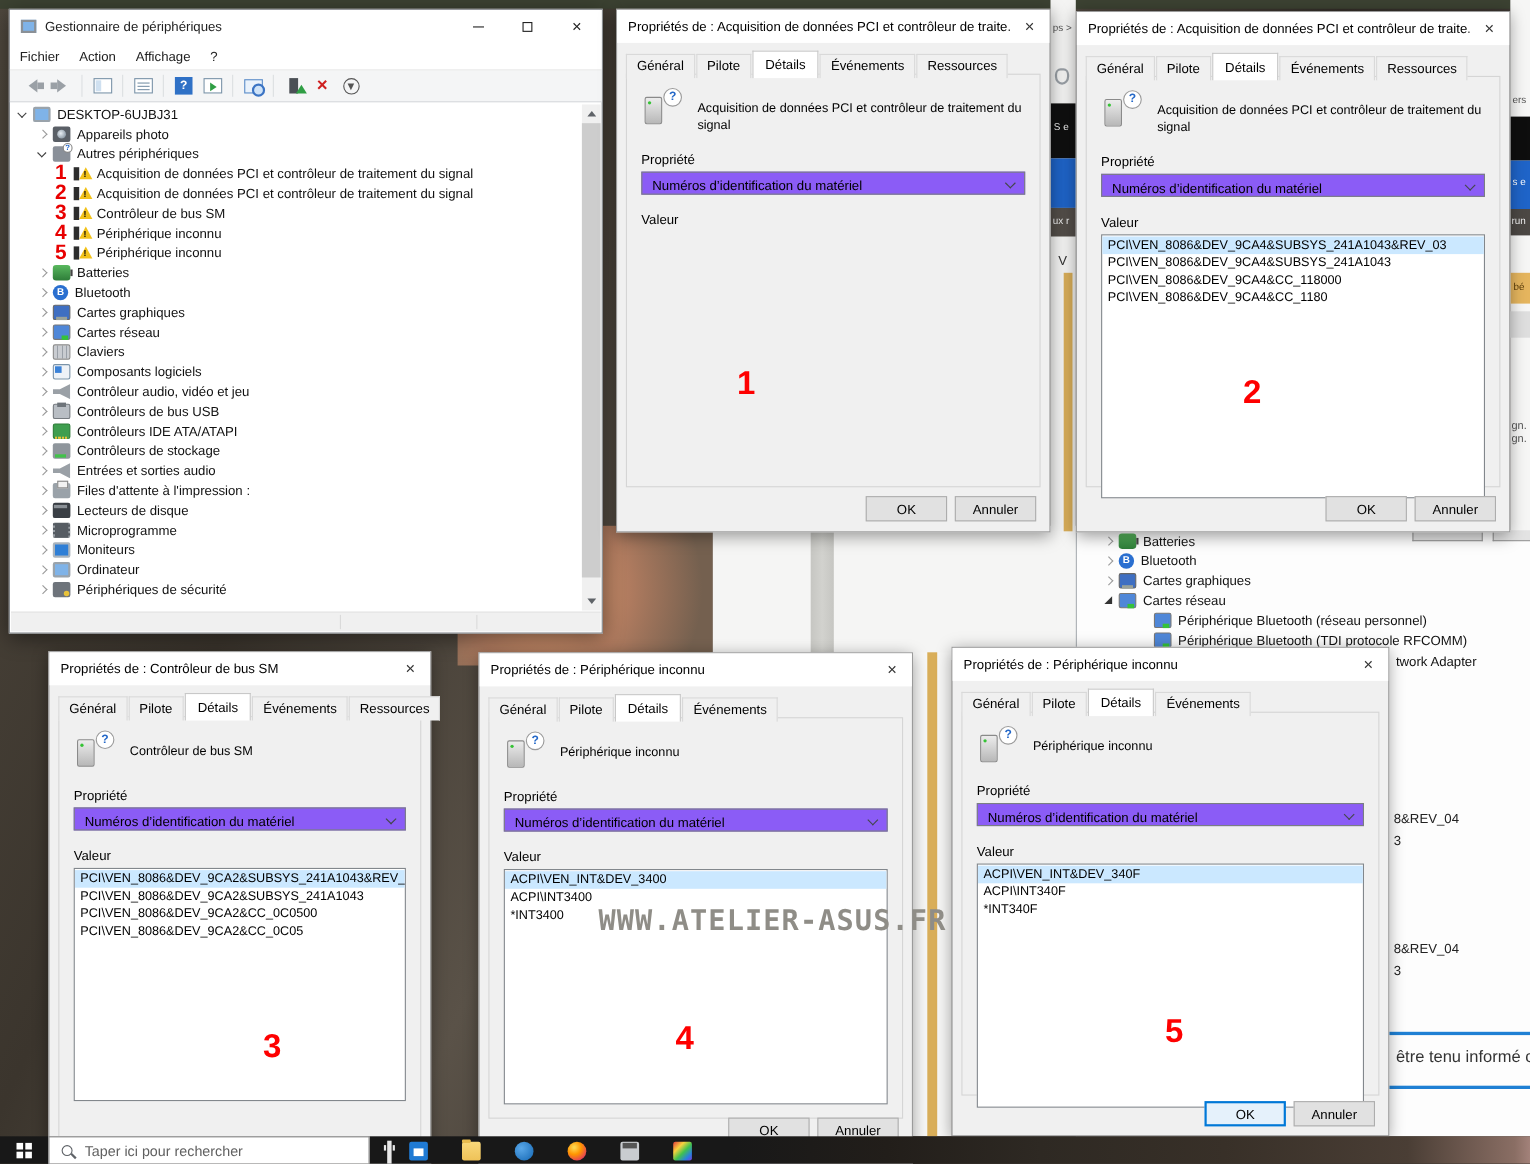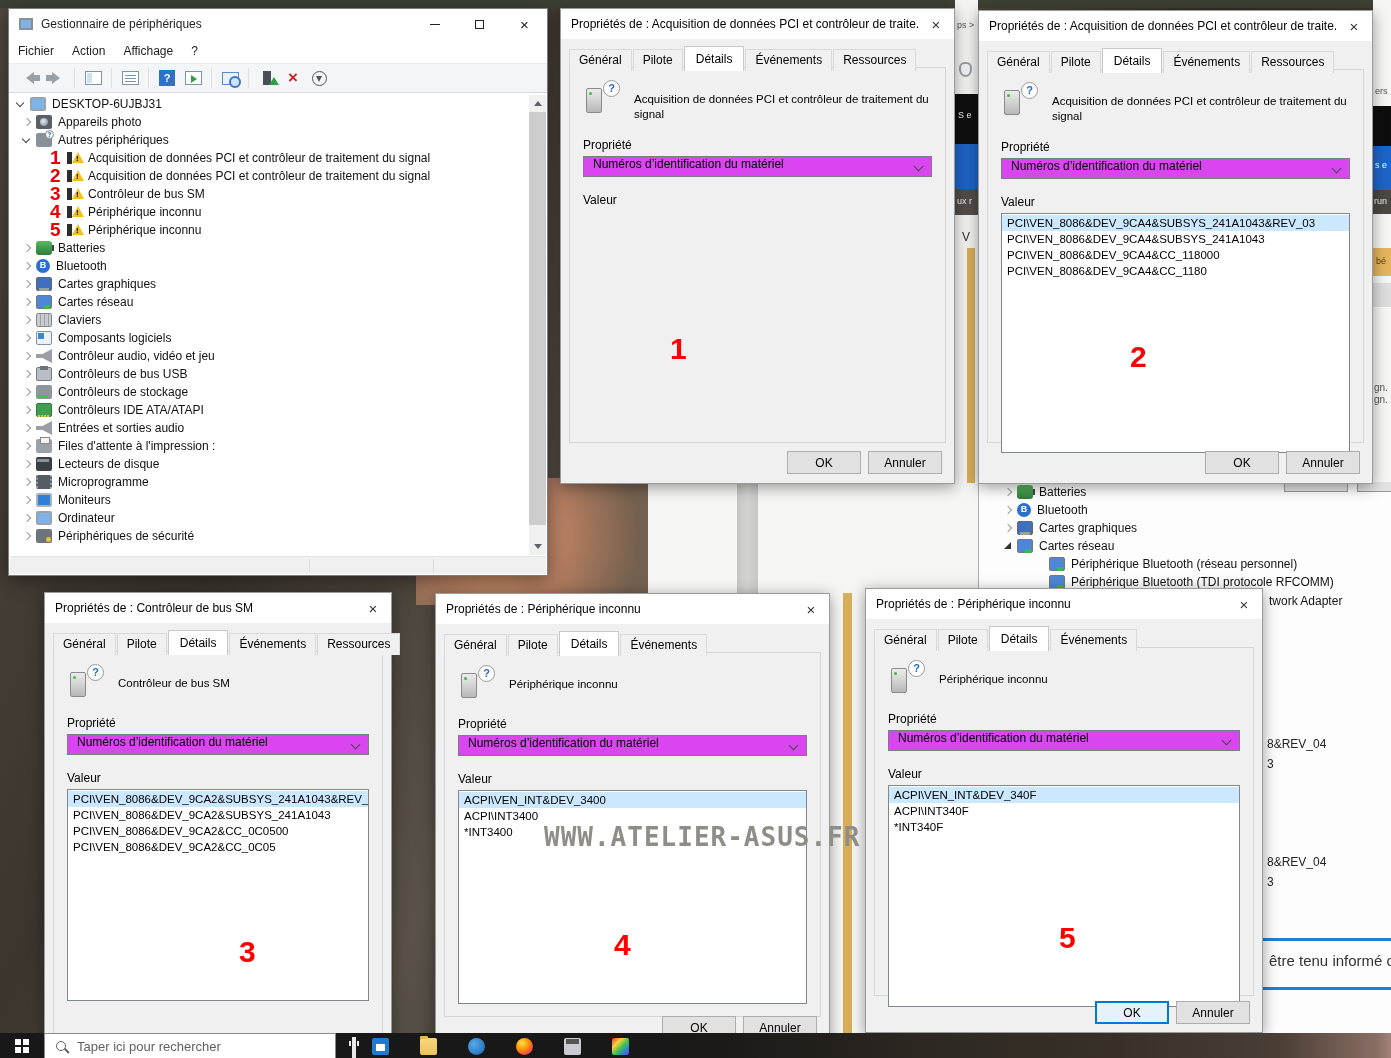--- a/index.html
+++ b/index.html
@@ -52,21 +52,21 @@
   #bg-tree .lvl1{padding-left:68px;}
   .bg-partial{position:absolute;left:290px;top:112px;font-size:12px;color:#111;}
   .wpf{position:absolute;left:288px;font-size:12px;color:#222;}
   .wpf1{top:255px;} .wpf2{top:275px;} .wpf3{top:373px;} .wpf4{top:393px;}
   .blue-line{position:absolute;left:268px;right:0;height:3px;background:#1f80d4;}
   .blue-line1{top:456px;} .blue-line2{top:505px;}
   .notice{position:absolute;left:290px;top:470px;font-size:15px;color:#333;white-space:nowrap;}
 
   
   .trow{height:18px;display:flex;align-items:center;position:relative;white-space:nowrap;font-size:12px;color:#111;}
-  .trow.lvl0{padding-left:4px;} .trow.lvl1{padding-left:10px;} .trow.lvl2{padding-left:40px;}
+  .trow.lvl0{padding-left:4px;} .trow.lvl1{padding-left:22px;} .trow.lvl2{padding-left:40px;}
   .chev{width:14px;height:14px;display:inline-block;position:relative;flex:none;}
   .chev.collapsed::before{content:"";position:absolute;left:4px;top:4px;width:5px;height:5px;
     border-top:1.5px solid #9a9a9a;border-right:1.5px solid #9a9a9a;transform:rotate(45deg);}
   .chev.expanded::before{content:"";position:absolute;left:3px;top:3px;width:5px;height:5px;
     border-top:1.5px solid #404040;border-right:1.5px solid #404040;transform:rotate(135deg);}
   .chev.expanded-filled::before{content:"";position:absolute;left:3px;top:3px;width:0;height:0;
     border-bottom:7px solid #333;border-left:7px solid transparent;}
   .chev.none{visibility:hidden;}
   .tlabel{margin-left:2px;}
   .t-annot{position:absolute;left:40px;top:-2px;color:#e80000;font-weight:bold;font-size:19px;z-index:3;}
@@ -164,21 +164,21 @@
   .tab.active{background:#fff;padding:5px 11px 5px;position:relative;z-index:2;border-color:#c8c8c8;}
   .dlg-body{position:absolute;left:8px;right:8px;top:58px;border:1px solid #d5d5d5;background:#f0f0f0;}
   .dev-head{display:flex;padding:14px 12px 6px 14px;gap:14px;}
   .dev-icon{width:36px;height:34px;position:relative;flex:none;}
   .dev-icon .tower{position:absolute;left:2px;top:6px;width:16px;height:25px;background:linear-gradient(180deg,#ececec,#b8b8b8);border:1px solid #8a8a8a;border-radius:2px;}
   .dev-icon .tower::before{content:"";position:absolute;left:2px;top:3px;width:3px;height:3px;background:#35c335;border-radius:50%;}
   .dev-icon .qmark{position:absolute;right:0;top:-2px;width:17px;height:17px;border-radius:50%;background:#fff;border:1px solid #9a9a9a;color:#2468c8;font-weight:bold;font-size:11px;text-align:center;line-height:15px;}
   .dev-name{font-size:11.5px;padding-top:10px;line-height:1.3;}
   .dlg-lbl{margin:10px 0 4px 13px;font-size:12px;}
   .dlg-lbl.vlbl{margin-top:16px;}
-  .combo{margin:0 13px;height:21px;background:#d946ef;border:1px solid #7a7e82;display:flex;align-items:flex-start;padding:0 9px;position:relative;}
+  .combo{margin:0 13px;height:21px;background:#8b5cf6;border:1px solid #7a7e82;display:flex;align-items:flex-end;padding:0 9px;position:relative;}
   .cmb-chev{position:absolute;right:9px;top:6px;width:7px;height:7px;border-right:1.5px solid #43474b;border-bottom:1.5px solid #43474b;transform:rotate(45deg);}
   .listbox{margin:4px 13px 0;background:#fff;border:1px solid #82878c;overflow:hidden;padding-top:1px;}
   .val{height:16px;line-height:16px;padding-left:5px;font-size:11.5px;white-space:nowrap;}
   .val.sel{background:#cbe8ff;}
   .big-num{position:absolute;color:#fe0000;font-weight:bold;font-size:30px;z-index:5;}
   .dlg-btns{position:absolute;right:12px;bottom:9px;display:flex;gap:7px;}
   .btn{width:74px;height:23px;background:#e1e1e1;border:1px solid #adadad;font-size:12px;font-family:"Liberation Sans",sans-serif;color:#000;}
   .btn.focus{border:2px solid #0078d7;background:#e5f1fb;}
 
   .d1{left:560px;top:8px;width:395px;height:476px;}
@@ -468,27 +468,27 @@
         <span class="ic ic-audio"></span>
         <span class="tlabel">Contrôleur audio, vidéo et jeu</span>
       </div>
       <div class="trow lvl1">
         <span class="chev collapsed"></span>
         <span class="ic ic-usb"></span>
         <span class="tlabel">Contrôleurs de bus USB</span>
       </div>
       <div class="trow lvl1">
         <span class="chev collapsed"></span>
+        <span class="ic ic-ide"></span>
+        <span class="tlabel">Contrôleurs IDE ATA/ATAPI</span>
+      </div>
+      <div class="trow lvl1">
+        <span class="chev collapsed"></span>
         <span class="ic ic-storage"></span>
         <span class="tlabel">Contrôleurs de stockage</span>
-      </div>
-      <div class="trow lvl1">
-        <span class="chev collapsed"></span>
-        <span class="ic ic-ide"></span>
-        <span class="tlabel">Contrôleurs IDE ATA/ATAPI</span>
       </div>
       <div class="trow lvl1">
         <span class="chev collapsed"></span>
         <span class="ic ic-audio-io"></span>
         <span class="tlabel">Entrées et sorties audio</span>
       </div>
       <div class="trow lvl1">
         <span class="chev collapsed"></span>
         <span class="ic ic-printer"></span>
         <span class="tlabel">Files d'attente à l'impression :</span>

